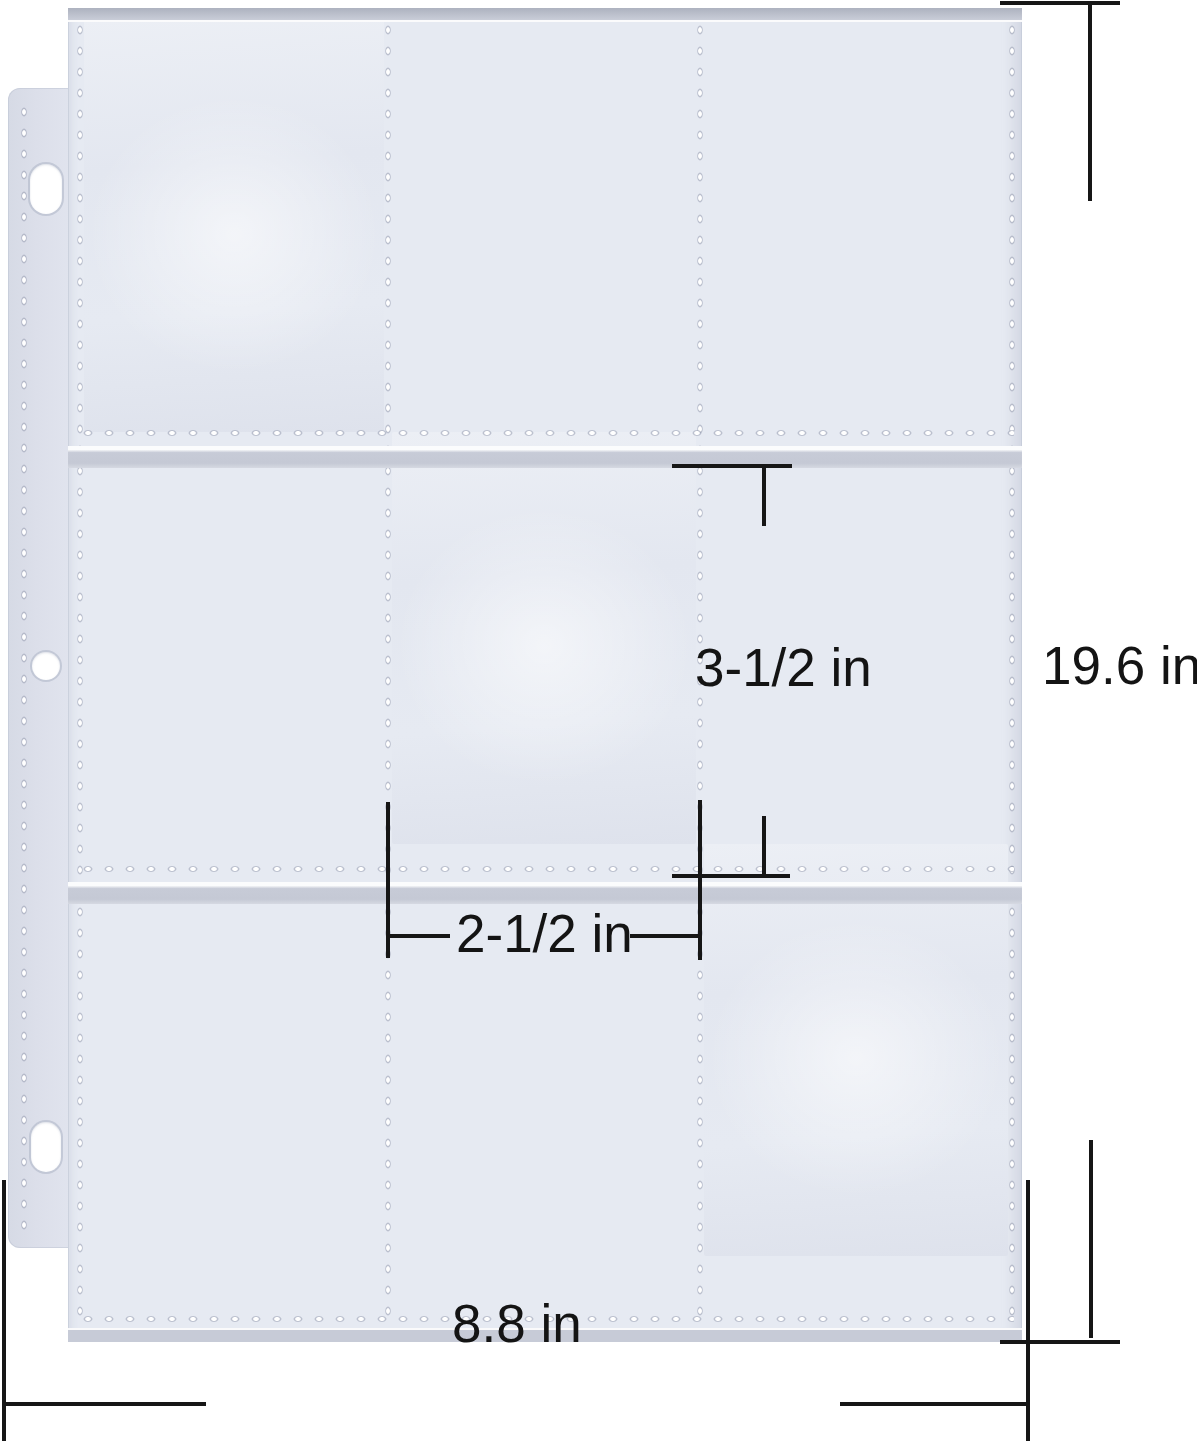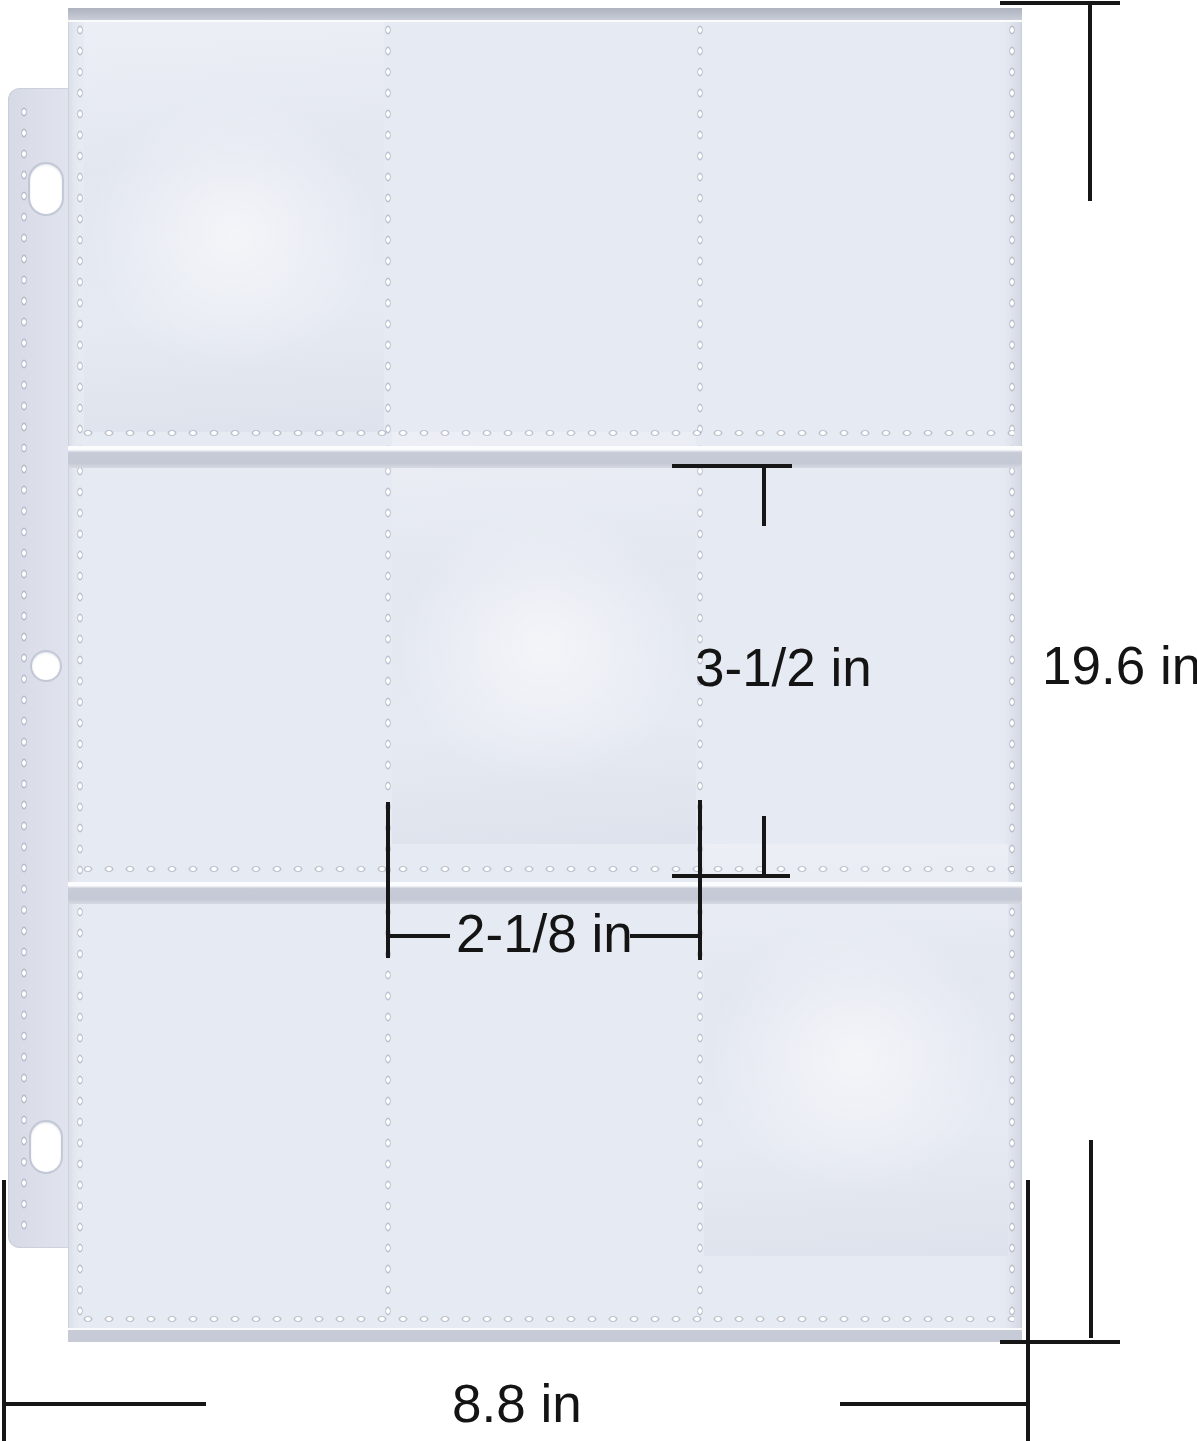--- a/index.html
+++ b/index.html
@@ -109,32 +109,32 @@
     <div class="dline" style="left:762px;top:816px;width:4px;height:62px;"></div>
     <div class="dline" style="left:672px;top:874px;width:118px;height:4px;"></div>
     <div class="dim-label" style="left:695px;top:640px;">3-1/2 in</div>
   </div>
 
   <div>
     <div class="dline" style="left:386px;top:802px;width:4px;height:156px;"></div>
     <div class="dline" style="left:388px;top:934px;width:62px;height:4px;"></div>
     <div class="dline" style="left:630px;top:934px;width:72px;height:4px;"></div>
     <div class="dline" style="left:698px;top:800px;width:4px;height:160px;"></div>
-    <div class="dim-label" style="left:456px;top:906px;">2-1/8 in</div>
+    <div class="dim-label" style="left:456px;top:906px;">2-1/2 in</div>
   </div>
 
   <div>
     <div class="dline" style="left:1000px;top:1px;width:120px;height:4px;"></div>
     <div class="dline" style="left:1088px;top:1px;width:4px;height:200px;"></div>
     <div class="dline" style="left:1089px;top:1140px;width:4px;height:198px;"></div>
     <div class="dline" style="left:1000px;top:1340px;width:120px;height:4px;"></div>
     <div class="dim-label" style="left:1042px;top:638px;">19.6 in</div>
   </div>
 
   <div>
     <div class="dline" style="left:2px;top:1180px;width:4px;height:261px;"></div>
     <div class="dline" style="left:6px;top:1402px;width:200px;height:4px;"></div>
     <div class="dline" style="left:840px;top:1402px;width:190px;height:4px;"></div>
     <div class="dline" style="left:1026px;top:1180px;width:4px;height:261px;"></div>
-    <div class="dim-label" style="left:452px;top:1376px;">8.8 in</div>
+    <div class="dim-label" style="left:452px;top:1296px;">8.8 in</div>
   </div>
 
 </div>
 
 </body></html>

